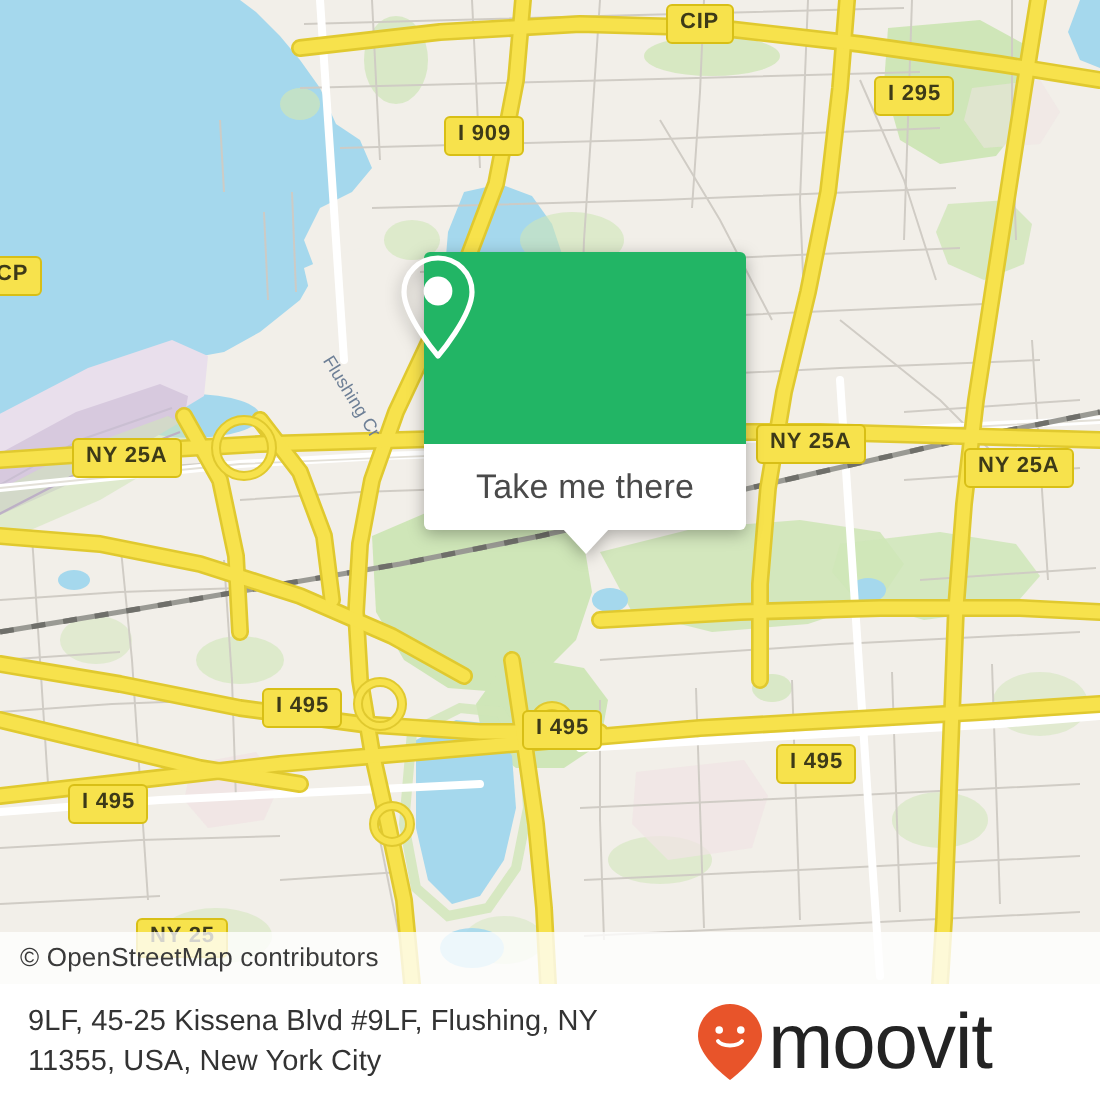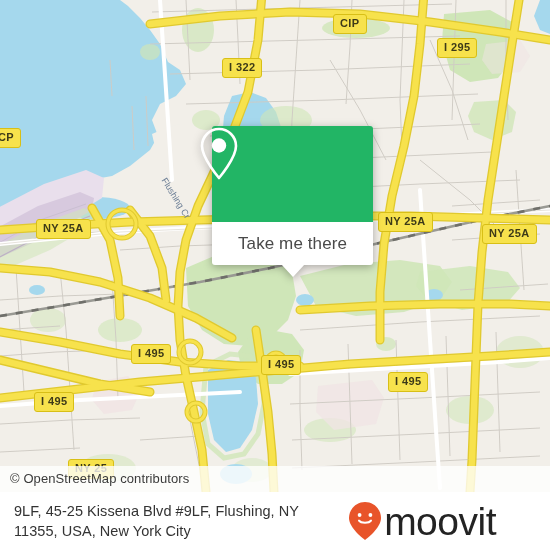--- a/index.html
+++ b/index.html
@@ -319,23 +319,23 @@
           <circle cx="190" cy="352" r="11"></circle>
           <circle cx="276" cy="362" r="9"></circle>
           <circle cx="196" cy="412" r="9"></circle>
         </g>
 
       </g>
     </svg>
 
     <div class="water-label" style="left:168px;top:176px;transform:rotate(58deg);transform-origin:left top;">Flushing Cr</div>
 
-    <div class="shield" style="left:333px;top:14px;">CIP</div>
+    <div class="shield" style="left:333px;top:2px;">CIP</div>
     <div class="shield" style="left:437px;top:2px;margin-top:36px;">I 295</div>
-    <div class="shield" style="left:222px;top:58px;">I 322</div>
+    <div class="shield" style="left:222px;top:58px;">I 909</div>
     <div class="shield" style="left:-9px;top:128px;">CP</div>
     <div class="shield" style="left:36px;top:219px;">NY 25A</div>
     <div class="shield" style="left:378px;top:212px;">NY 25A</div>
     <div class="shield" style="left:482px;top:224px;">NY 25A</div>
     <div class="shield" style="left:131px;top:344px;">I 495</div>
     <div class="shield" style="left:261px;top:355px;">I 495</div>
     <div class="shield" style="left:388px;top:372px;">I 495</div>
     <div class="shield" style="left:34px;top:392px;">I 495</div>
     <div class="shield" style="left:68px;top:459px;">NY 25</div>
 

